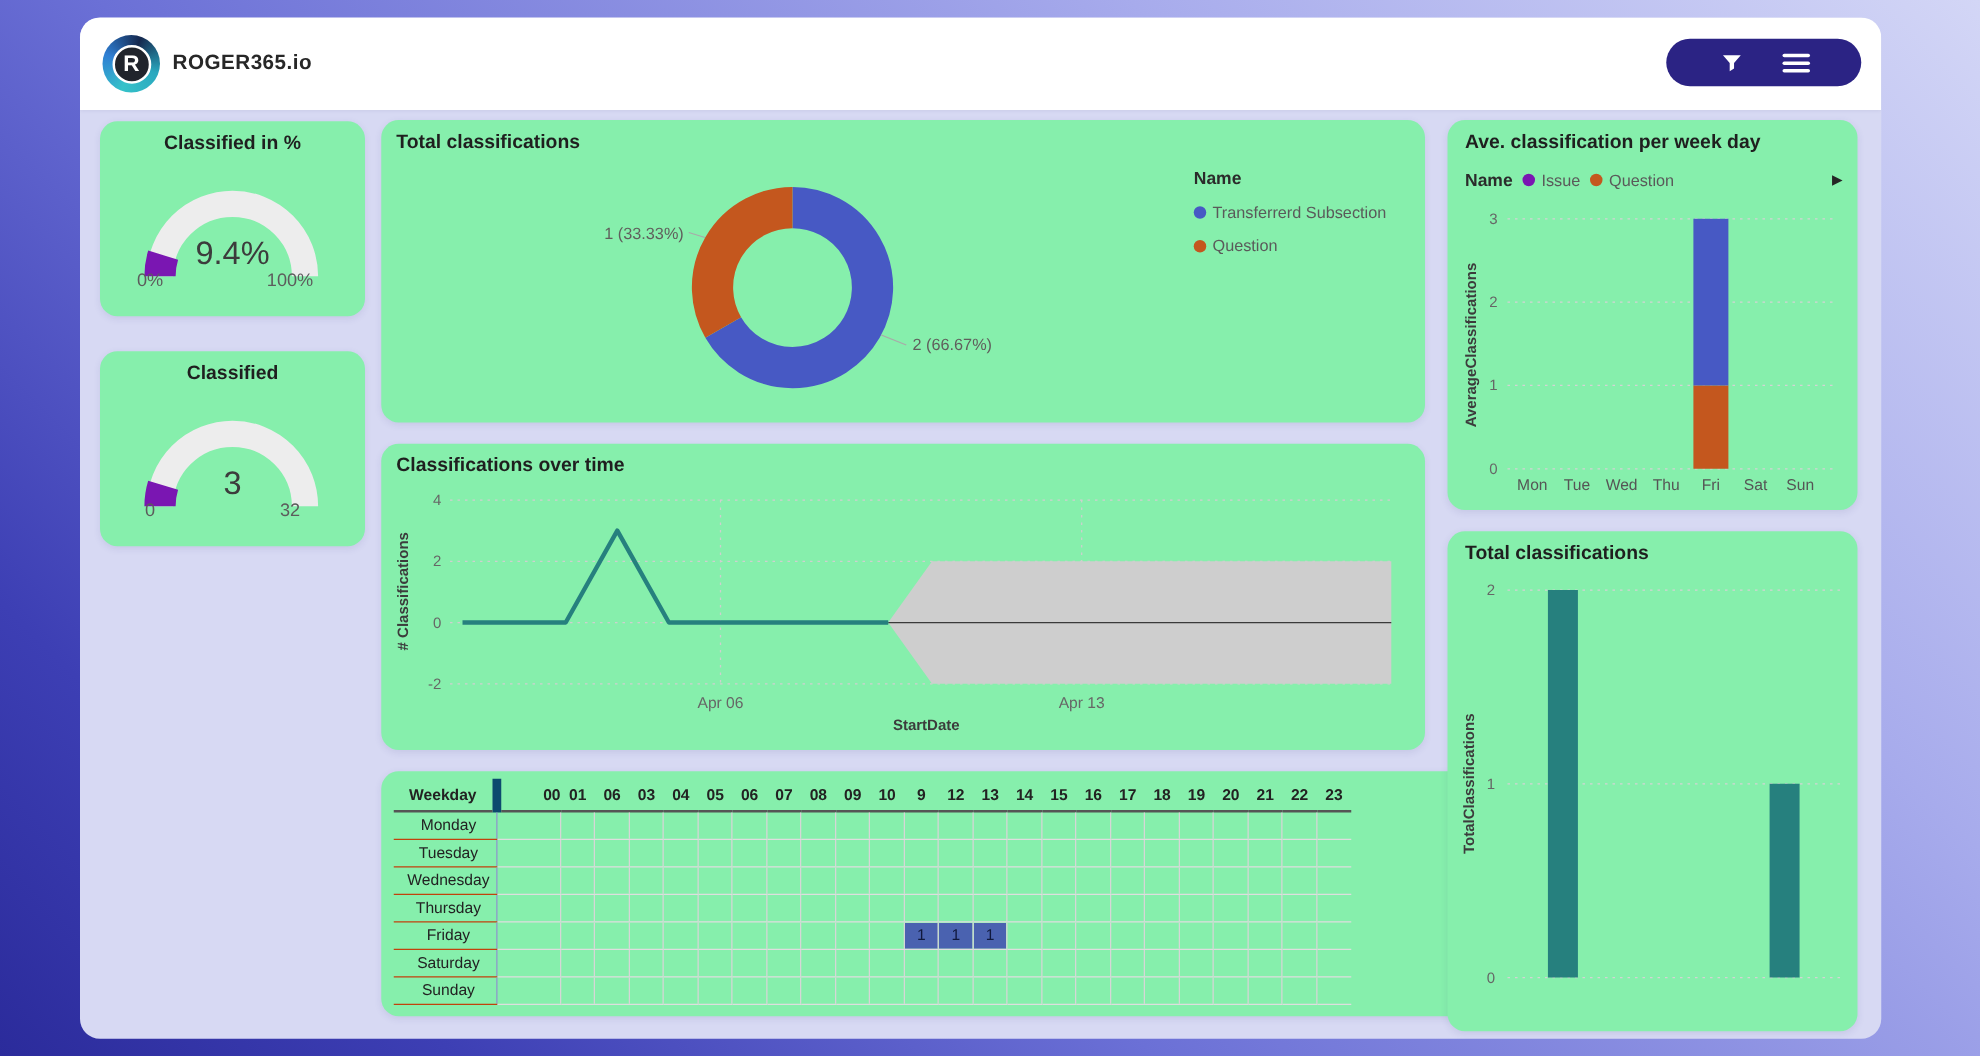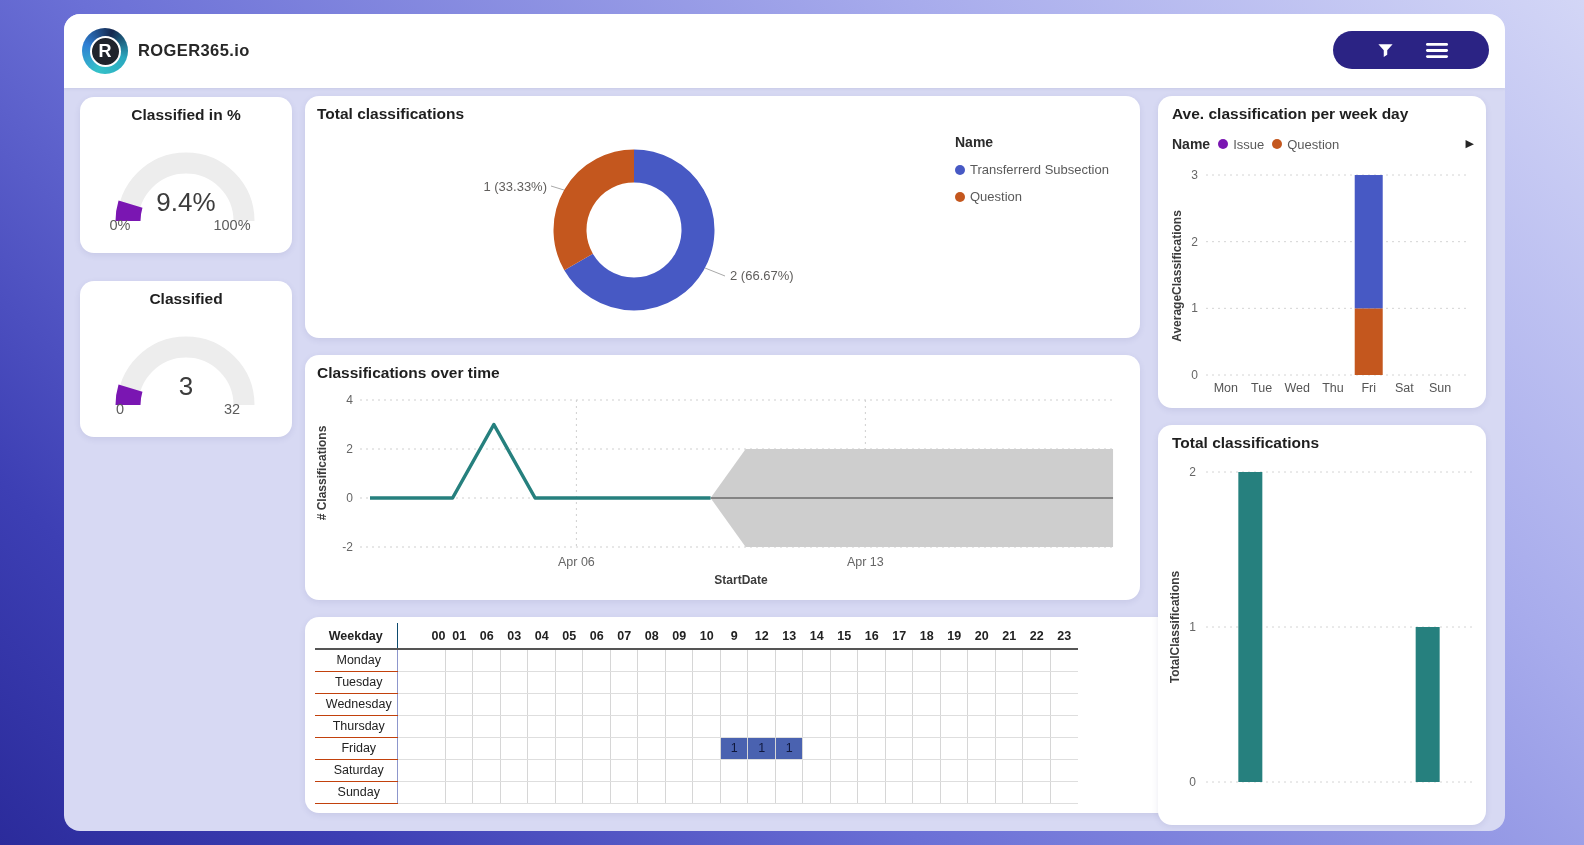--- a/index.html
+++ b/index.html
@@ -20,21 +20,21 @@
     display:flex; align-items:center; justify-content:center; }
   .logo-inner { width:31px; height:31px; border-radius:50%; background:#20242c; border:2px solid #fff;
     color:#fff; font-weight:800; font-size:18px; display:flex; align-items:center; justify-content:center; }
   .brand { position:absolute; left:74px; top:27px; font-size:16.5px; font-weight:800; color:#272727; letter-spacing:.4px; }
   .pill { position:absolute; left:1269px; top:17px; width:156px; height:38px; border-radius:19px;
     background:#2b2384; display:flex; align-items:center; justify-content:space-around; padding:0 26px; }
   .pill .icon-btn { width:28px; height:28px; border:none; background:transparent; cursor:pointer;
     display:flex; align-items:center; justify-content:center; }
 
   
-  .card { position:absolute; background:#ffffff; border-radius:14px; box-shadow:0 2px 6px rgba(60,60,130,.10); }
+  .card { position:absolute; background:#86efac; border-radius:14px; box-shadow:0 2px 6px rgba(60,60,130,.10); }
   .card-title { position:absolute; left:12px; top:9px; font-size:15.5px; font-weight:700; color:#1f1f1f; }
   .card-title.centered { left:0; width:100%; text-align:center; }
 
   #card-gauge1 { left:16px; top:83px;  width:212px; height:156px; }
   #card-gauge2 { left:16px; top:267px; width:212px; height:156px; }
   #card-kpi    { left:16px; top:445px; width:212px; height:152px; }
   #card-donut  { left:241px; top:82px;  width:835px; height:242px; }
   #card-line   { left:241px; top:341px; width:835px; height:245px; }
   #card-table  { left:241px; top:603px; width:944px; height:196px; }
   #card-stacked{ left:1094px; top:82px;  width:328px; height:312px; }
@@ -67,21 +67,21 @@
 
   
   .matrix-wrap { position:absolute; left:10px; top:6px; }
   table.matrix { border-collapse:collapse; table-layout:fixed; font-size:12.5px; color:#222; }
   table.matrix th, table.matrix td { height:22px; padding:0; font-weight:400; overflow:hidden; white-space:nowrap; }
   table.matrix thead th { height:26px; font-weight:700; text-align:center; border-bottom:2px solid #555; }
   table.matrix thead th.wk { text-align:center; }
   table.matrix td.hour { border-left:1px solid #d6d6d6; border-bottom:1px solid #dedede; text-align:center; }
   table.matrix td.first-hour { border-left:1.5px solid #8d96cc; }
   table.matrix td.rowlabel { text-align:center; padding-left:6px; border-bottom:1px solid #c2410c; }
-  table.matrix thead th.first-hour { border-left:1px solid #0c4a6e;padding-left:34px; }
+  table.matrix thead th.first-hour { border-left:7px solid #0c4a6e;padding-left:34px; }
 </style>
 </head>
 <body>
 
 <div class="page">
   <div class="dashboard">
 
     <div class="topbar">
       <div class="logo">
         <div class="logo-inner">R</div>

